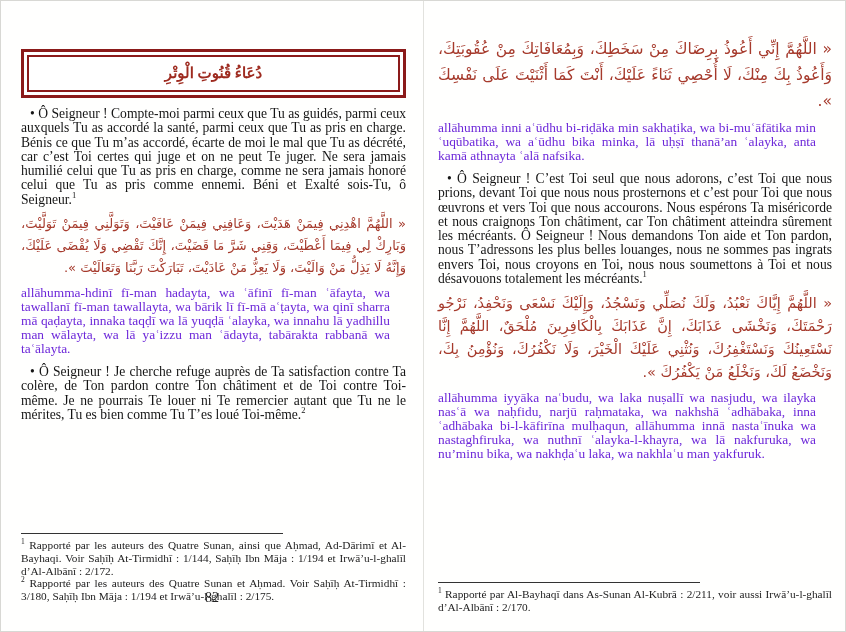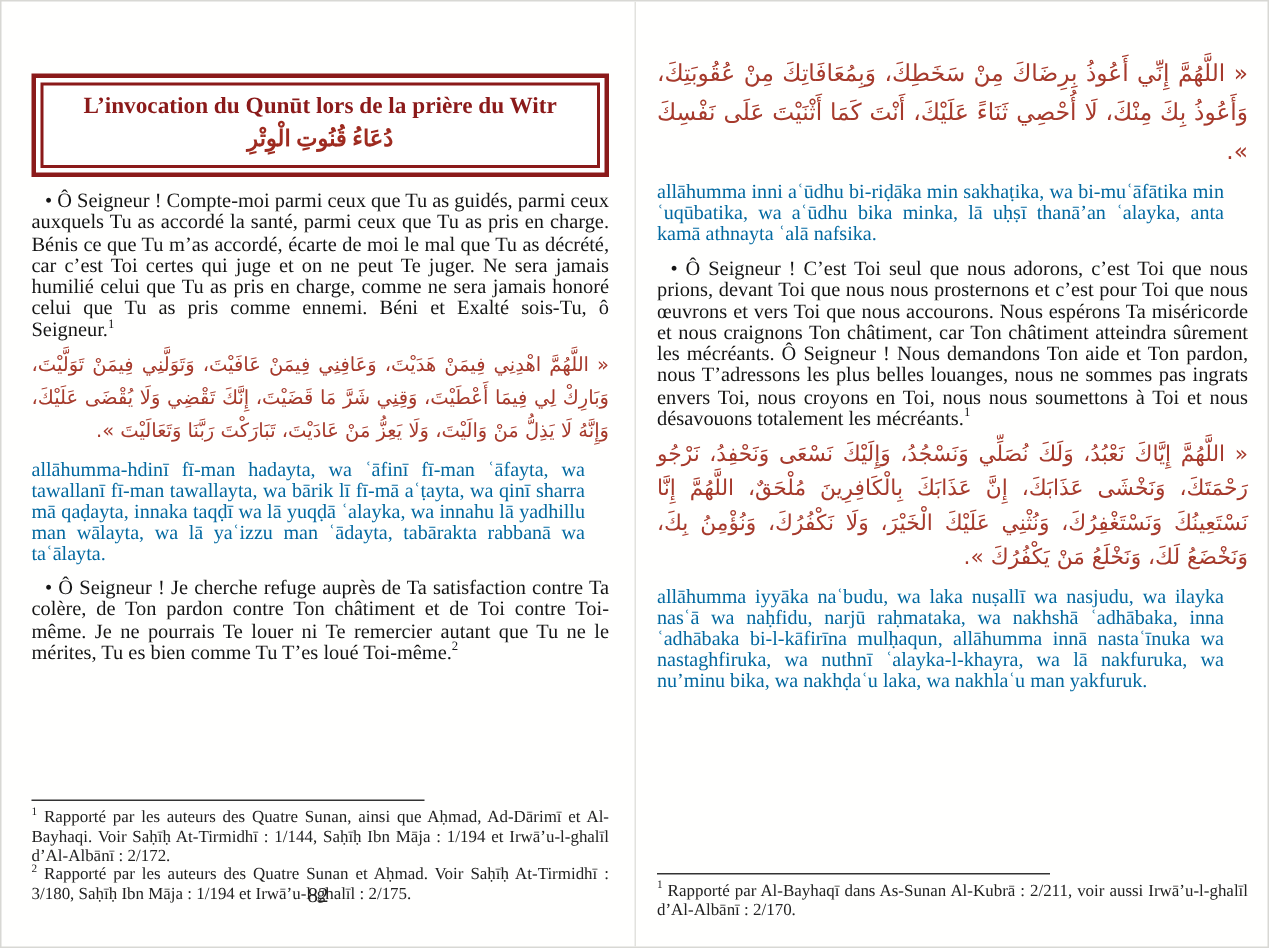--- a/index.html
+++ b/index.html
@@ -26,42 +26,41 @@
              text-align:justify;text-indent:9px;color:#151515;}
   .body-para sup{font-size:8.5px;line-height:0;}
 
   .arabic{direction:rtl;font-family:"DejaVu Sans",sans-serif;text-align:justify;
           color:#a63a2c;margin:6px 0 0 0;}
   .arabic-l1{font-size:13px;line-height:22px;}
   .arabic-r1{font-size:15.5px;line-height:26px;}
   .arabic-r2{font-size:14.5px;line-height:23px;}
 
   .translit{margin:7px 16px 0 0;font-size:13.4px;line-height:14px;
-            text-align:justify;color:#0369a1;}
+            text-align:justify;color:#6d28d9;}
 
   
   .footnote-area{position:absolute;font-size:11.3px;line-height:12.8px;text-align:justify;color:#222;}
   .fa-left{left:20px;right:17px;top:516px;}
   .fa-right{left:14px;right:15px;top:565px;}
   .fn-sep{border-top:1px solid #333;width:262px;margin-bottom:5px;}
   .fn sup{font-size:7.5px;line-height:0;}
 
   .page-num{position:absolute;left:0;right:0;bottom:7px;text-align:center;
             font-size:14px;color:#222;}
 </style>
 </head>
 <body>
 
 <div class="spread">
 
   <div class="page page-left">
 
     <div class="title-box">
       <div class="title-inner">
-        <div class="title-fr">L’invocation du Qunūt lors de la prière du Witr</div>
         <div class="title-ar" dir="rtl">دُعَاءُ قُنُوتِ الْوِتْرِ</div>
       </div>
     </div>
 
     <p class="body-para"><span>• Ô Seigneur ! Compte-moi parmi ceux que Tu as guidés, parmi ceux auxquels Tu as accordé la santé, parmi ceux que Tu as pris en charge. Bénis ce que Tu m’as accordé, écarte de moi le mal que Tu as décrété, car c’est Toi certes qui juge et on ne peut Te juger. Ne sera jamais humilié celui que Tu as pris en charge, comme ne sera jamais honoré celui que Tu as pris comme ennemi. Béni et Exalté sois-Tu, ô Seigneur.</span><sup>1</sup></p>
 
     <p class="arabic arabic-l1" dir="rtl">« اللَّهُمَّ اهْدِنِي فِيمَنْ هَدَيْتَ، وَعَافِنِي فِيمَنْ عَافَيْتَ، وَتَوَلَّنِي فِيمَنْ تَوَلَّيْتَ، وَبَارِكْ لِي فِيمَا أَعْطَيْتَ، وَقِنِي شَرَّ مَا قَضَيْتَ، إِنَّكَ تَقْضِي وَلَا يُقْضَى عَلَيْكَ، وَإِنَّهُ لَا يَذِلُّ مَنْ وَالَيْتَ، وَلَا يَعِزُّ مَنْ عَادَيْتَ، تَبَارَكْتَ رَبَّنَا وَتَعَالَيْتَ ».</p>
 
     <p class="translit">allāhumma-hdinī fī-man hadayta, wa ʿāfinī fī-man ʿāfayta, wa tawallanī fī-man tawallayta, wa bārik lī fī-mā aʿṭayta, wa qinī sharra mā qaḍayta, innaka taqḍī wa lā yuqḍā ʿalayka, wa innahu lā yadhillu man wālayta, wa lā yaʿizzu man ʿādayta, tabārakta rabbanā wa taʿālayta.</p>
 

